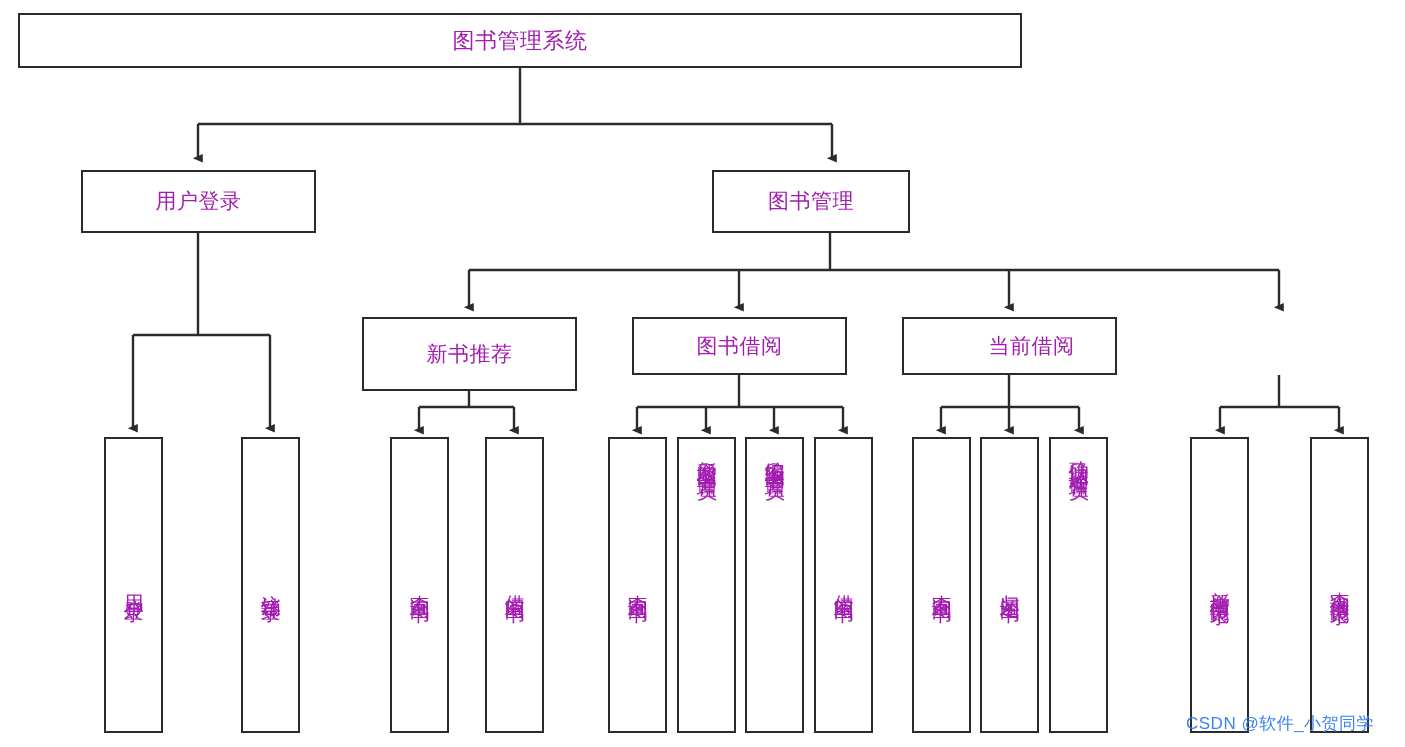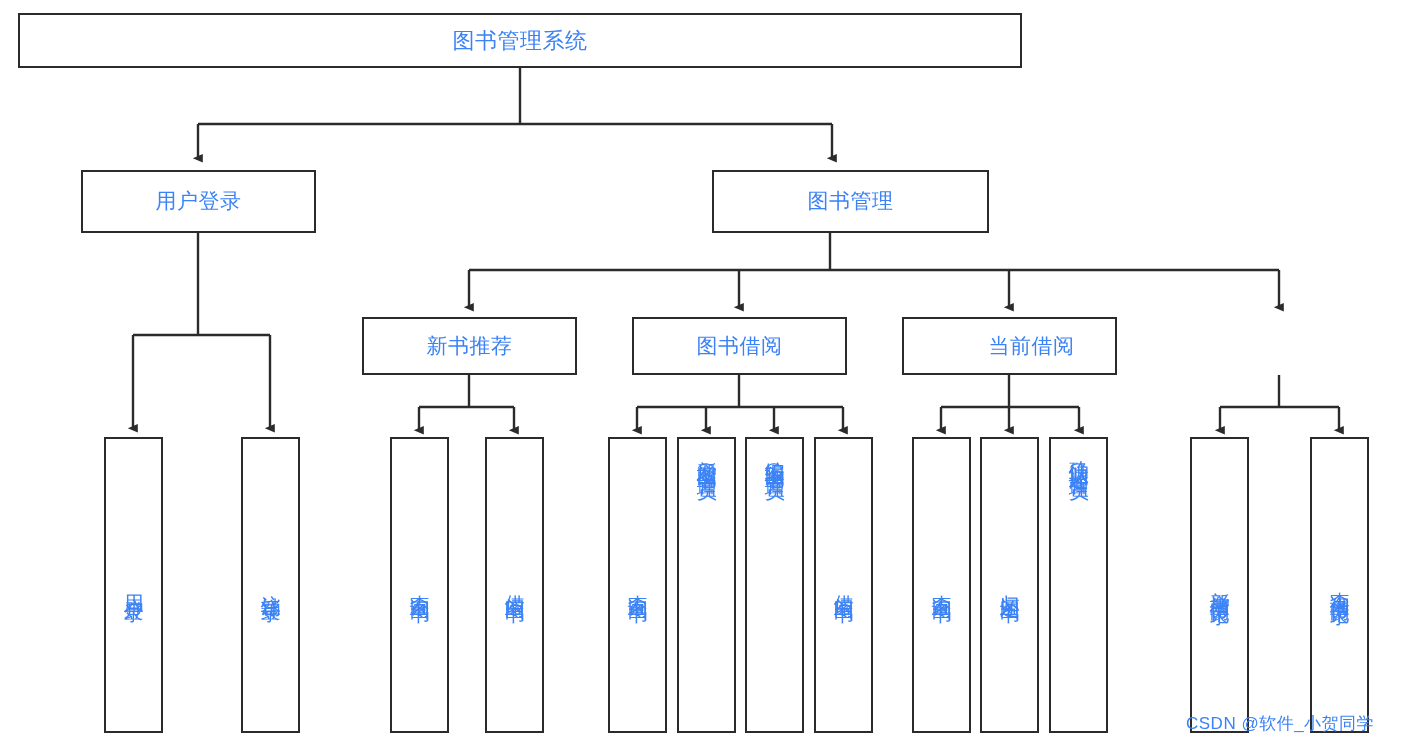--- a/index.html
+++ b/index.html
@@ -16,21 +16,21 @@
   }
   .node{
     position:absolute;
     box-sizing:border-box;
     border:2px solid #2b2b2b;
     background:#ffffff;
     display:flex;
     align-items:center;
     justify-content:center;
     text-align:center;
-    color:#3b82f6;
+    color:#a21caf;
   }
   .node.horiz{
     font-size:21px;
     line-height:1.25;
     letter-spacing:0.5px;
   }
   .node.root{ font-size:22px; }
   
   .node.vert{
     font-size:20px;
@@ -121,25 +121,25 @@
     <path class="wire" d="M1339,407 L1339,430" marker-end="url(#arw)"></path>
   </svg>
 
   <div class="node horiz root" style="left:18px;top:13px;width:1004px;height:55px;">
     <span>图书管理系统</span>
   </div>
 
   <div class="node horiz" style="left:81px;top:170px;width:235px;height:63px;">
     <span>用户登录</span>
   </div>
-  <div class="node horiz" style="left:712px;top:170px;width:277px;height:63px;">
+  <div class="node horiz" style="left:712px;top:170px;width:198px;height:63px;">
     <span>图书管理</span>
   </div>
 
-  <div class="node horiz" style="left:362px;top:317px;width:215px;height:58px;">
+  <div class="node horiz" style="left:362px;top:317px;width:215px;height:74px;">
     <span>新书推荐</span>
   </div>
   <div class="node horiz" style="left:632px;top:317px;width:215px;height:58px;">
     <span>图书借阅</span>
   </div>
   <div class="node horiz" style="left:902px;top:317px;width:215px;height:58px;padding-left:44px;">
     <span>当前借阅</span>
   </div>
 
   <div class="node vert center" style="left:104px;top:437px;width:59px;height:296px;">

